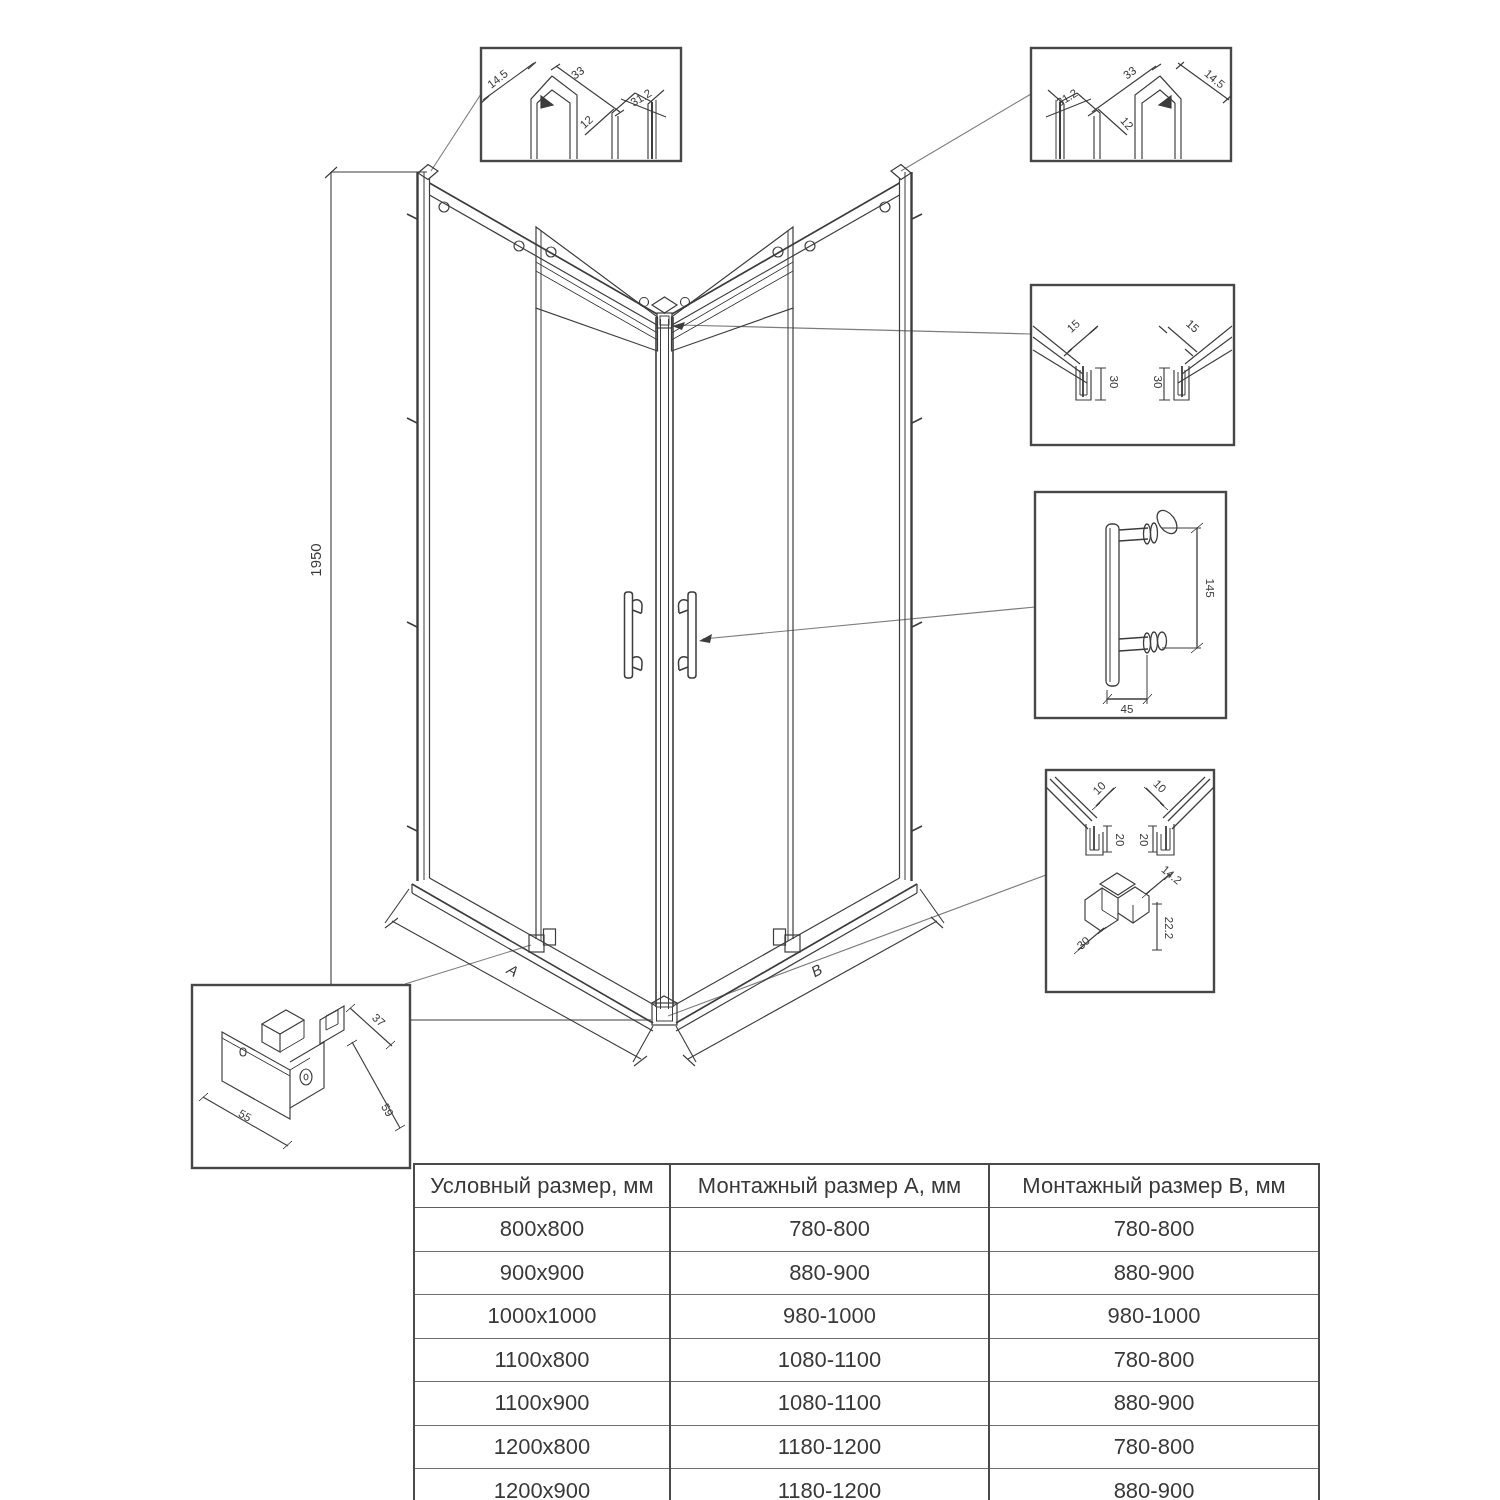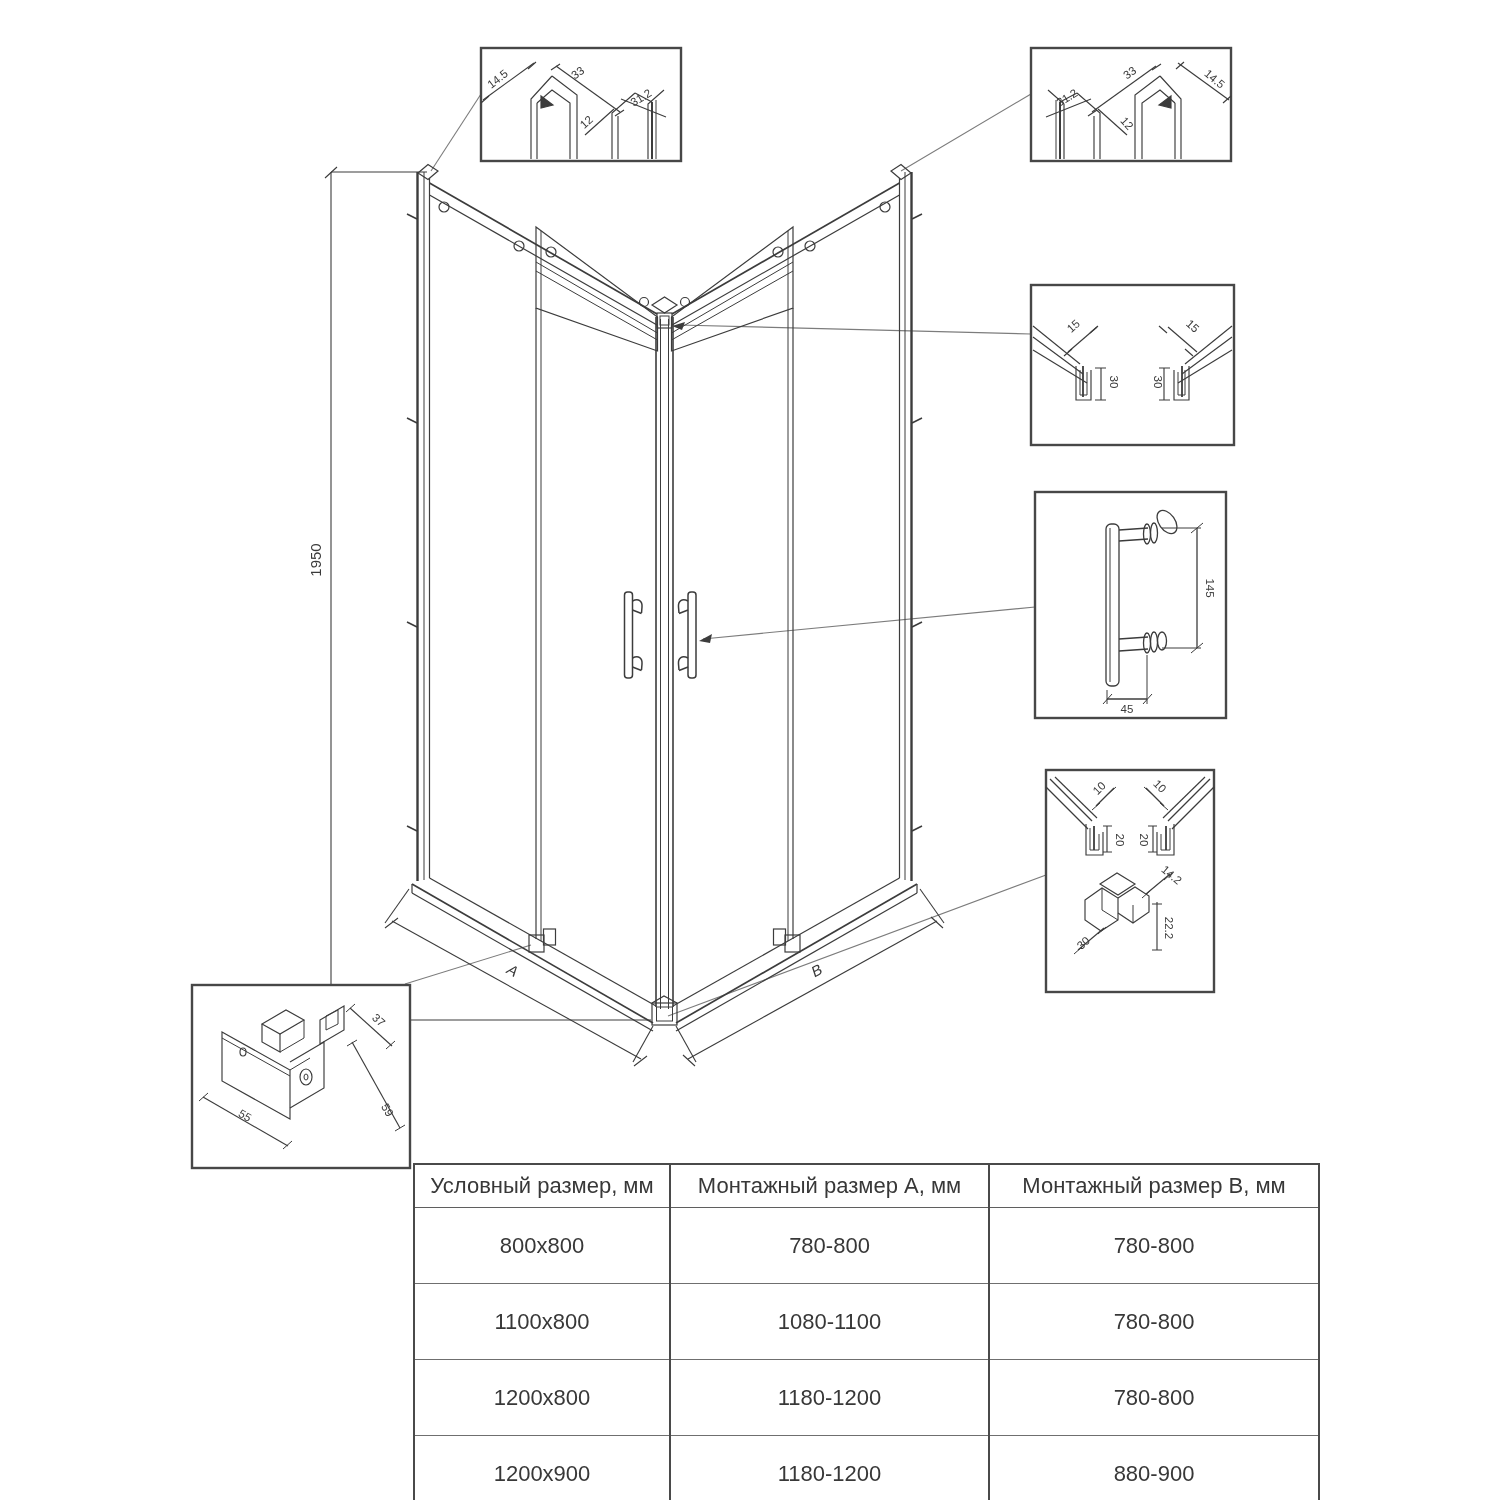--- a/index.html
+++ b/index.html
@@ -366,25 +366,40 @@
       <th class="c2">Монтажный размер B, мм</th>
     </tr>
   </thead>
   <tbody>
     <tr class="data-row">
       <td>800x800</td>
       <td class="c2">780-800</td>
       <td class="c2">780-800</td>
     </tr>
     <tr class="data-row">
+      <td>900x900</td>
+      <td class="c2">880-900</td>
+      <td class="c2">880-900</td>
+    </tr>
+    <tr class="data-row">
+      <td>1000x1000</td>
+      <td class="c2">980-1000</td>
+      <td class="c2">980-1000</td>
+    </tr>
+    <tr class="data-row">
       <td>1100x800</td>
       <td class="c2">1080-1100</td>
       <td class="c2">780-800</td>
     </tr>
     <tr class="data-row">
+      <td>1100x900</td>
+      <td class="c2">1080-1100</td>
+      <td class="c2">880-900</td>
+    </tr>
+    <tr class="data-row">
       <td>1200x800</td>
       <td class="c2">1180-1200</td>
       <td class="c2">780-800</td>
     </tr>
     <tr class="data-row">
       <td>1200x900</td>
       <td class="c2">1180-1200</td>
       <td class="c2">880-900</td>
     </tr>
   </tbody>

